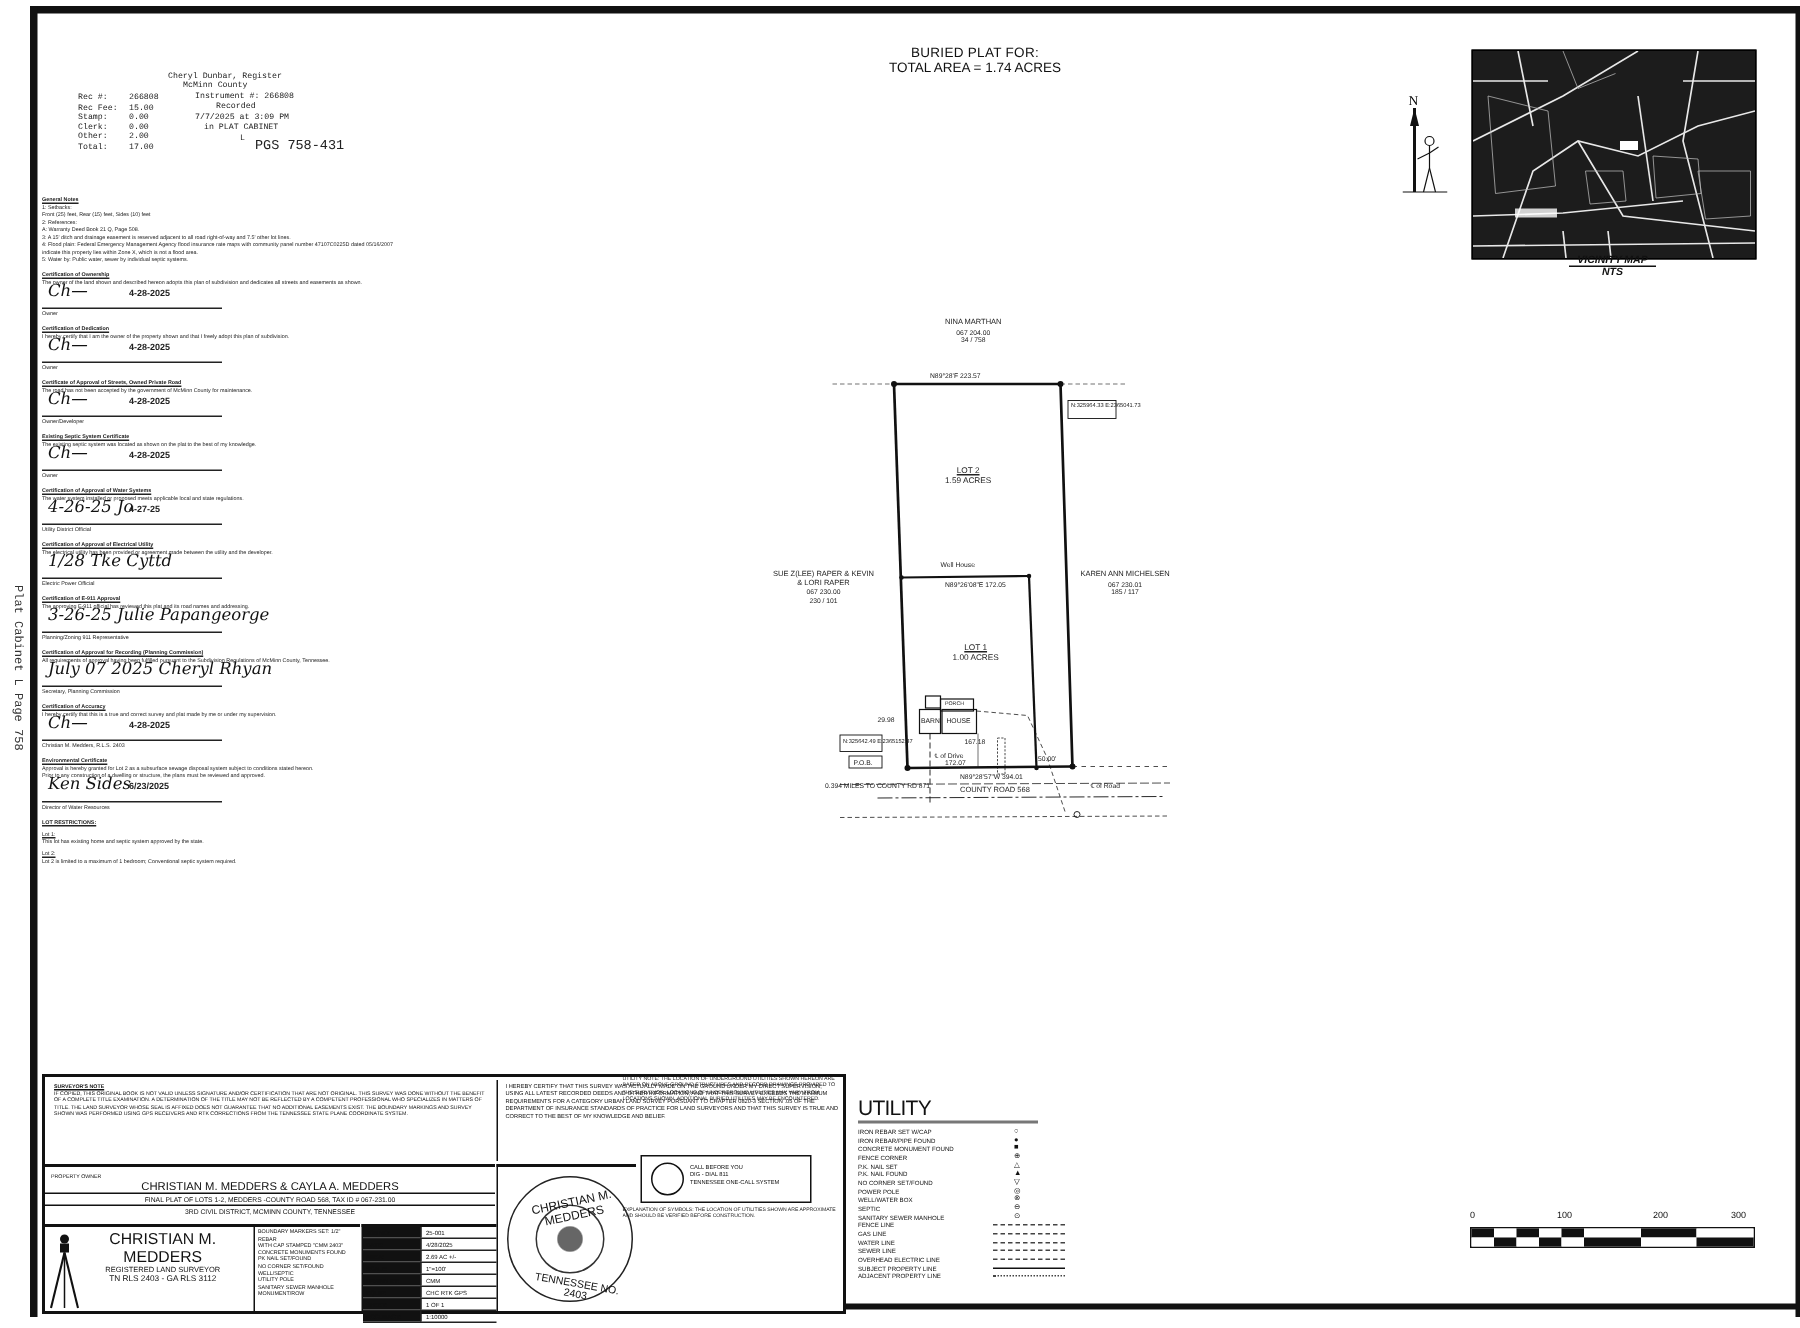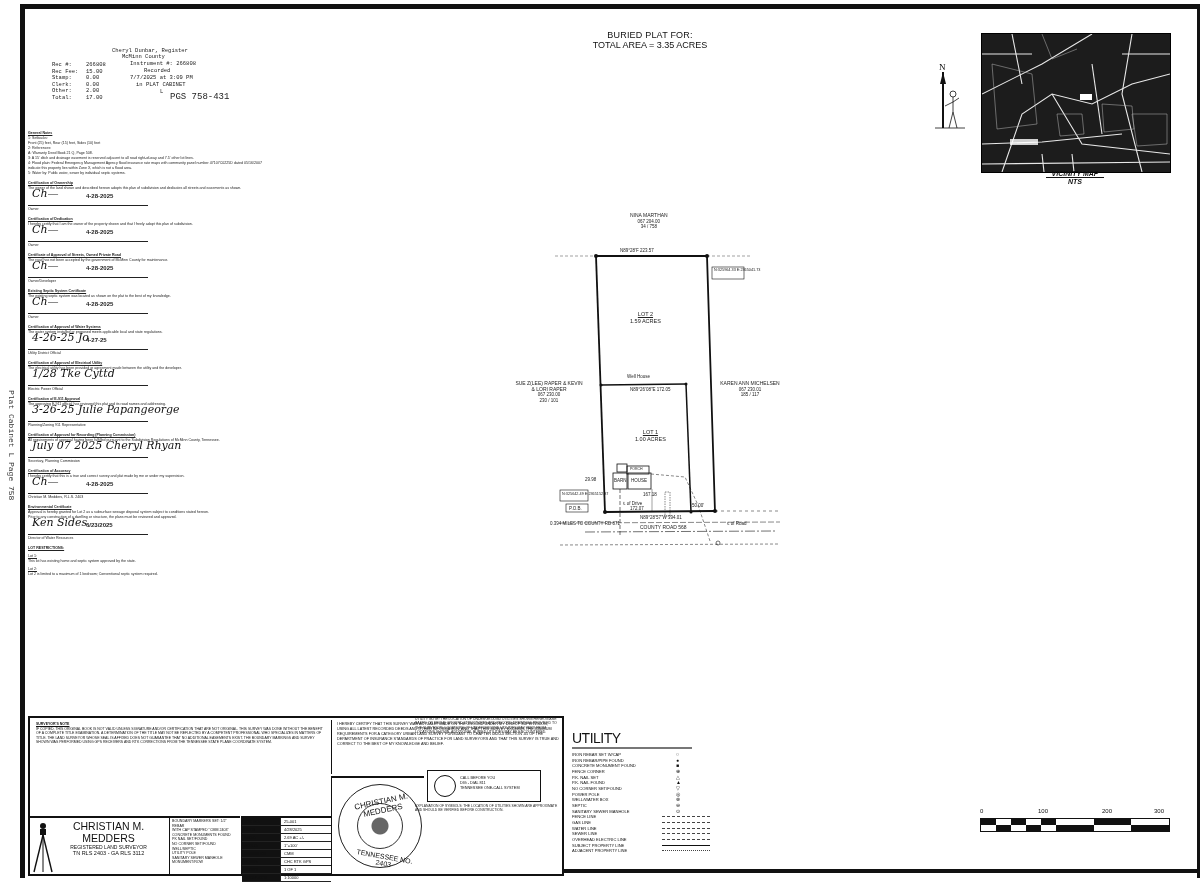--- a/index.html
+++ b/index.html
@@ -68,21 +68,21 @@
   .w { background:#fff; }
 </style>
 </head>
 <body>
 
 <div class="sheet-border"></div>
 <div class="side-label">Plat Cabinet L Page 758</div>
 
 <div class="title-block">
   <div class="title-small">BURIED PLAT FOR:</div>
-  <div class="title-area">TOTAL AREA = 3.35 ACRES</div>
+  <div class="title-area">TOTAL AREA = 1.74 ACRES</div>
 </div>
 
 <div class="recording">
   <div style="position:absolute;left:60px;top:0;">Cheryl Dunbar, Register</div>
   <div style="position:absolute;left:70px;top:6px;">McMinn County</div>
   <div style="position:absolute;left:78px;top:13px;">Instrument #: 266808</div>
   <div style="position:absolute;left:92px;top:20px;">Recorded</div>
   <div style="position:absolute;left:78px;top:27px;">7/7/2025 at 3:09 PM</div>
   <div style="position:absolute;left:84px;top:34px;">in PLAT CABINET</div>
   <div style="position:absolute;left:108px;top:41px;">L</div>
@@ -338,20 +338,26 @@
   <div class="plat-txt" style="left:160px;top:320px;font-size:5px;">COUNTY ROAD 568</div>
   <div class="plat-txt" style="left:247px;top:316px;">℄ of Road</div>
 </div>
 
 <div class="bottom-block">
   <div class="surv-note">
     <div style="text-decoration:underline;font-weight:bold;">SURVEYOR'S NOTE</div>
     <div>IF COPIED, THIS ORIGINAL BOOK IS NOT VALID UNLESS SIGNATURE AND/OR CERTIFICATION THAT ARE NOT ORIGINAL. THIS SURVEY WAS DONE WITHOUT THE BENEFIT OF A COMPLETE TITLE EXAMINATION. A DETERMINATION OF THE TITLE MAY NOT BE REFLECTED BY A COMPETENT PROFESSIONAL WHO SPECIALIZES IN MATTERS OF TITLE. THE LAND SURVEYOR WHOSE SEAL IS AFFIXED DOES NOT GUARANTEE THAT NO ADDITIONAL EASEMENTS EXIST. THE BOUNDARY MARKINGS AND SURVEY SHOWN WAS PERFORMED USING GPS RECEIVERS AND RTK CORRECTIONS FROM THE TENNESSEE STATE PLANE COORDINATE SYSTEM.</div>
   </div>
   <div class="cert-note">I HEREBY CERTIFY THAT THIS SURVEY WAS ACTUALLY MADE ON THE GROUND UNDER MY DIRECT SUPERVISION, USING ALL LATEST RECORDED DEEDS AND OTHER INFORMATION; AND THAT THIS SURVEY EXCEEDS THE MINIMUM REQUIREMENTS FOR A CATEGORY URBAN LAND SURVEY PURSUANT TO CHAPTER 0820-3 SECTION .05 OF THE DEPARTMENT OF INSURANCE STANDARDS OF PRACTICE FOR LAND SURVEYORS AND THAT THIS SURVEY IS TRUE AND CORRECT TO THE BEST OF MY KNOWLEDGE AND BELIEF.</div>
+  <div class="owner-band">
+    <div style="position:absolute;left:4px;top:4px;font-size:3.5px;">PROPERTY OWNER</div>
+    <div class="owner-name">CHRISTIAN M. MEDDERS &amp; CAYLA A. MEDDERS</div>
+    <div class="owner-sub">FINAL PLAT OF LOTS 1-2, MEDDERS -COUNTY ROAD 568, TAX ID # 067-231.00</div>
+    <div class="owner-sub">3RD CIVIL DISTRICT, MCMINN COUNTY, TENNESSEE</div>
+  </div>
   <div class="surveyor">
     <svg style="position:absolute;left:2px;top:2px;" width="22" height="54" viewBox="0 0 22 54">
       <circle cx="11" cy="6" r="3" fill="#111"></circle>
       <rect x="8" y="9" width="6" height="6" fill="#111"></rect>
       <line x1="11" y1="15" x2="2" y2="52" stroke="#111" stroke-width="1.4"></line>
       <line x1="11" y1="15" x2="20" y2="52" stroke="#111" stroke-width="1.4"></line>
       <line x1="11" y1="15" x2="11" y2="52" stroke="#111" stroke-width="1"></line>
     </svg>
     <div class="nm">CHRISTIAN M. MEDDERS</div>
     <div class="sub">REGISTERED LAND SURVEYOR</div>

